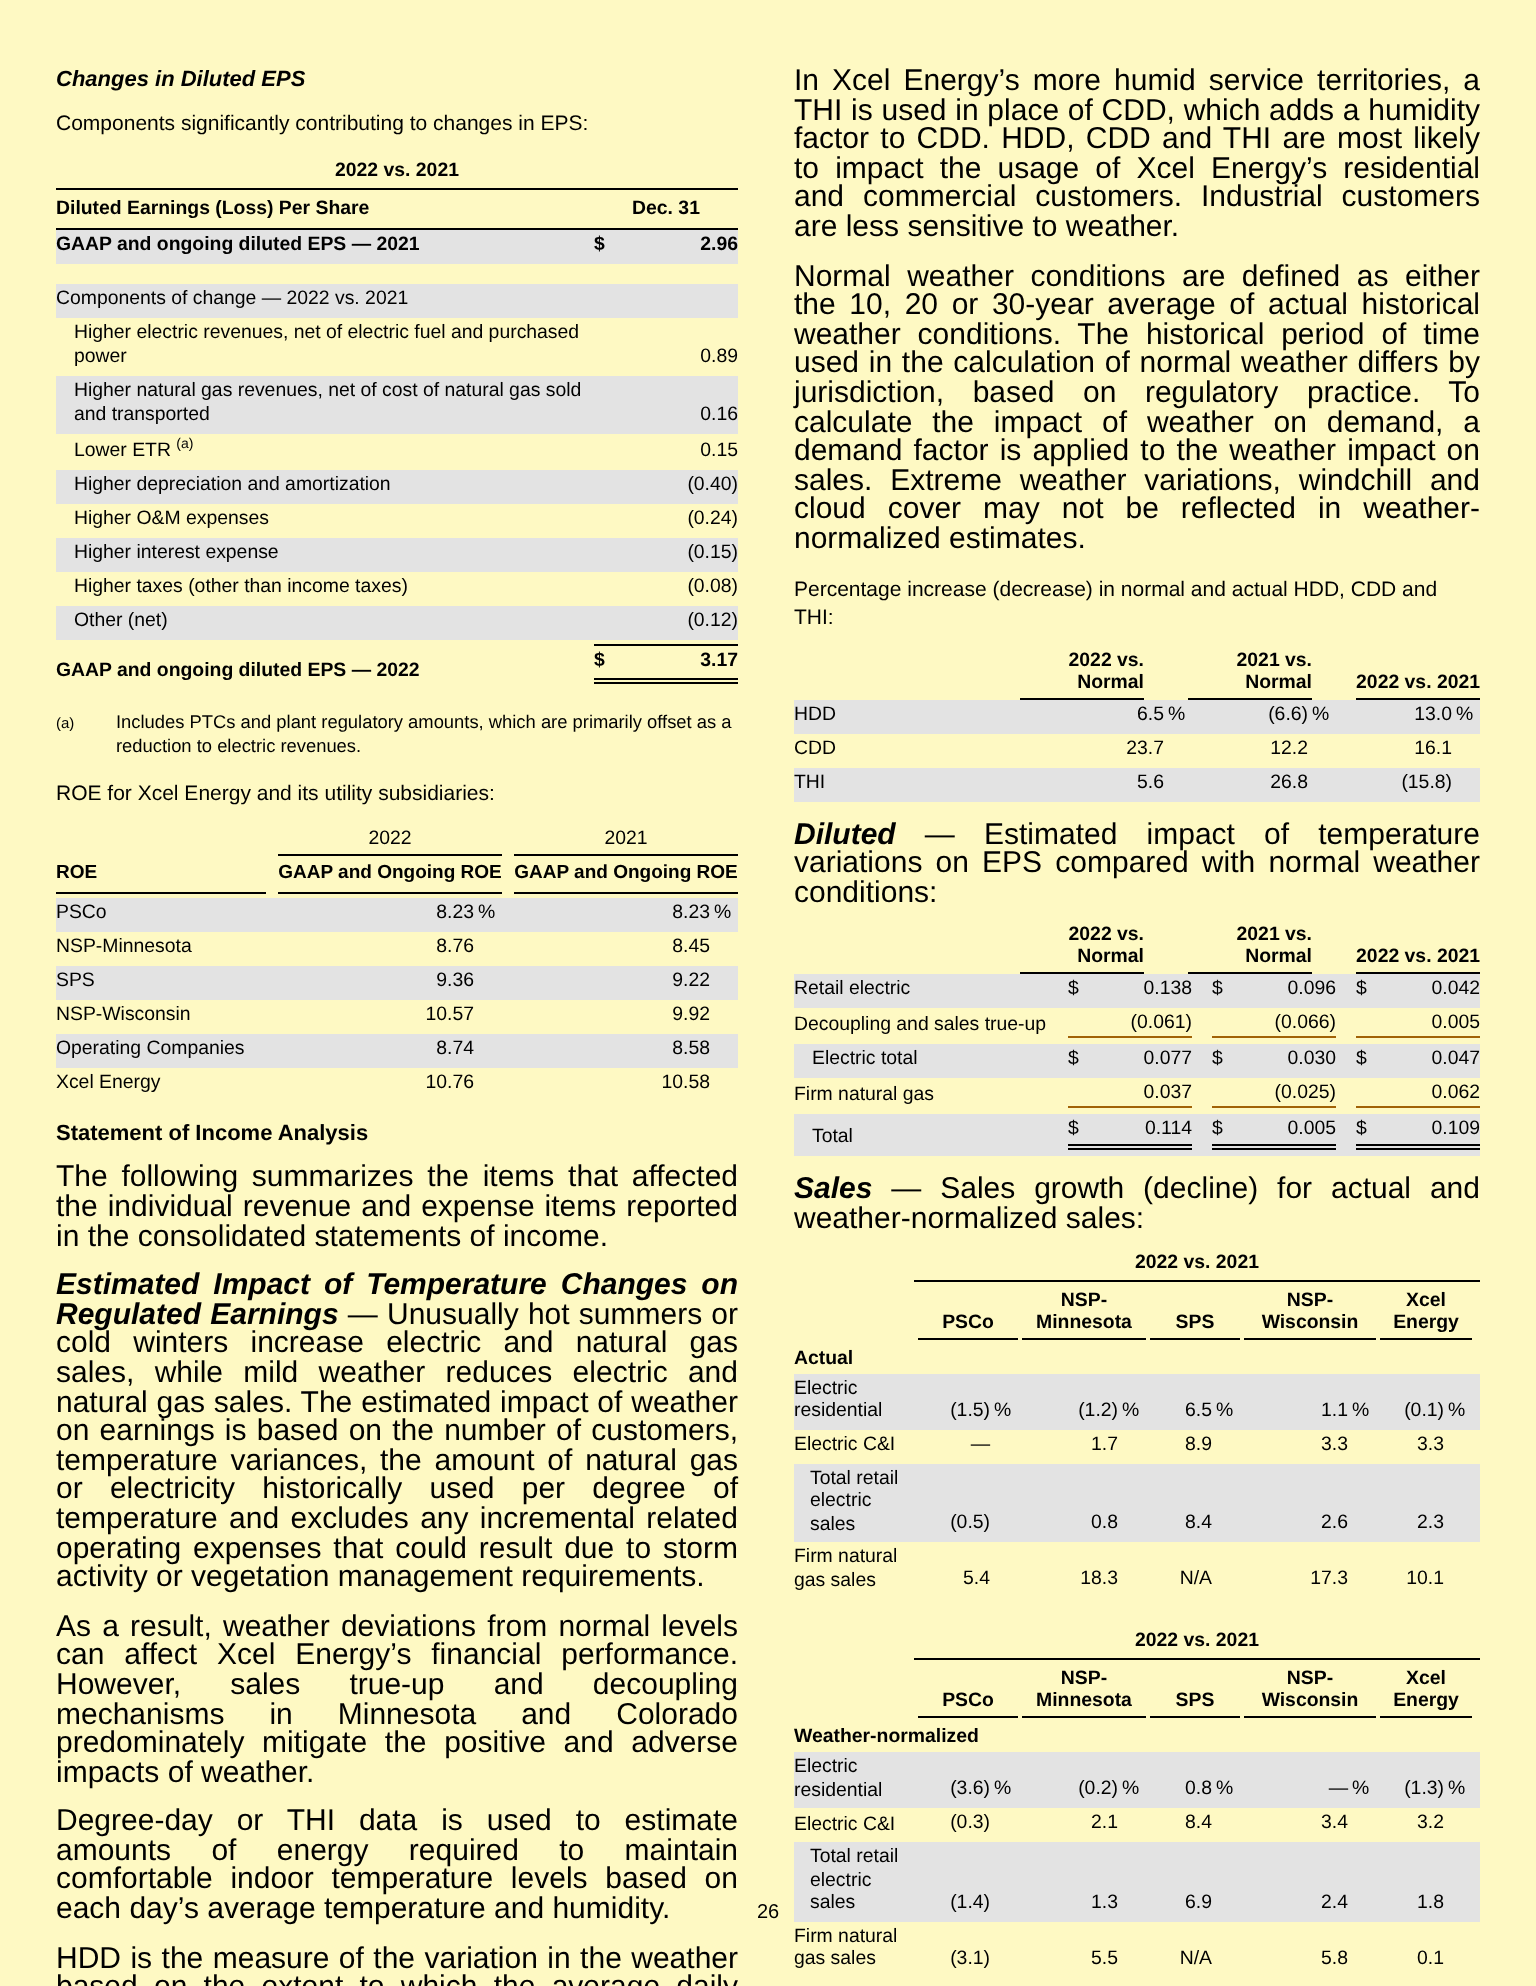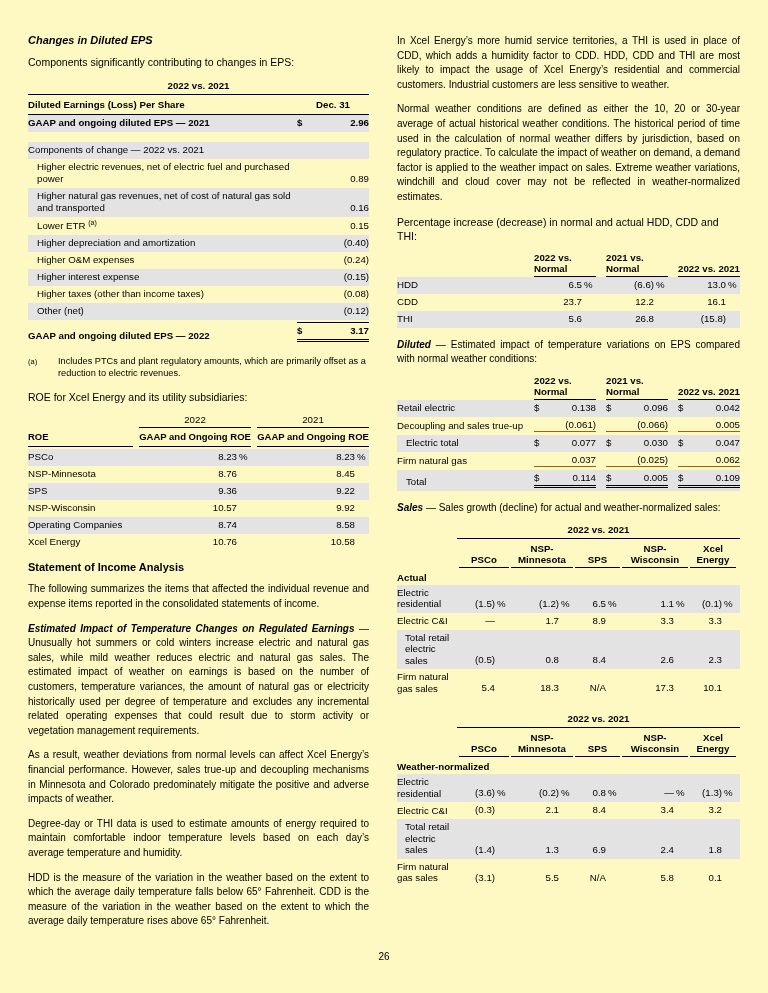--- a/index.html
+++ b/index.html
@@ -5,21 +5,21 @@
   * { margin:0; padding:0; box-sizing:border-box; }
   html,body { background:#fff; }
   .page {
     width:768px; height:993px; position:relative; background:#fef9c3;
     font-family:"Liberation Sans", sans-serif; color:#000; overflow:hidden;
   }
   .cols { position:absolute; top:34px; left:28px; width:712px; display:flex; gap:28px; }
   .colL { flex:0 0 341px; width:341px; }
   .colR { flex:1; }
 
-  .p  { font-size:10px; line-height:14.6px; text-align:justify; margin-bottom:10px; }
+  .p  { font-size:15px; line-height:14.6px; text-align:justify; margin-bottom:10px; }
   .p-single { font-size:10.5px; line-height:14.6px; margin-bottom:10px; }
   .h-bi { font-size:11px; font-weight:bold; font-style:italic; margin-bottom:9px; }
   .h-b  { font-size:11px; font-weight:bold; margin:5px 0 9px 0; }
   .lead { font-weight:bold; font-style:italic; }
 
   
   .tbl { font-size:9.7px; line-height:12px; margin-bottom:10px; }
   .r   { display:flex; align-items:flex-end; padding:2px 0 3px 0; min-height:15px; }
   .sh  { background:#e3e3e3; }
   .lab { flex:1; }
@@ -47,21 +47,21 @@
 
   
   .roe-years { display:flex; font-weight:normal; }
   .yg  { width:112px; margin-left:6px; text-align:center; border-bottom:1px solid #000; padding-bottom:1px; }
   .roe-hdr { display:flex; font-weight:bold; font-size:9.5px; padding:3px 0 2px 0; }
   .roe-hdr .lab { border-bottom:1.8px solid #000; padding-bottom:3px; }
   .yg2 { width:112px; margin-left:6px; text-align:center; white-space:nowrap; border-bottom:1.8px solid #000; padding-bottom:3px; }
   .roe-v { width:112px; margin-left:6px; }
 
   
-  .deg-hdr { display:flex; align-items:flex-end; font-weight:bold; text-align:left; line-height:11px; }
+  .deg-hdr { display:flex; align-items:flex-end; font-weight:bold; text-align:right; line-height:11px;gap:12px; }
   .dh  { width:62px; margin-left:10px; border-bottom:1px solid #000; padding-bottom:2px; }
   .dcell { width:62px; margin-left:10px; }
   .wg  { width:62px; margin-left:10px; display:flex; align-items:flex-end; }
   .wg .cur { width:12px; }
   .ru  .wg { border-bottom:1px solid #a16207; }
   .rud .wg { border-bottom:3px double #000; padding-bottom:1px; }
 
   
   .st-span { display:flex; }
   .lab60 { width:60px; }

